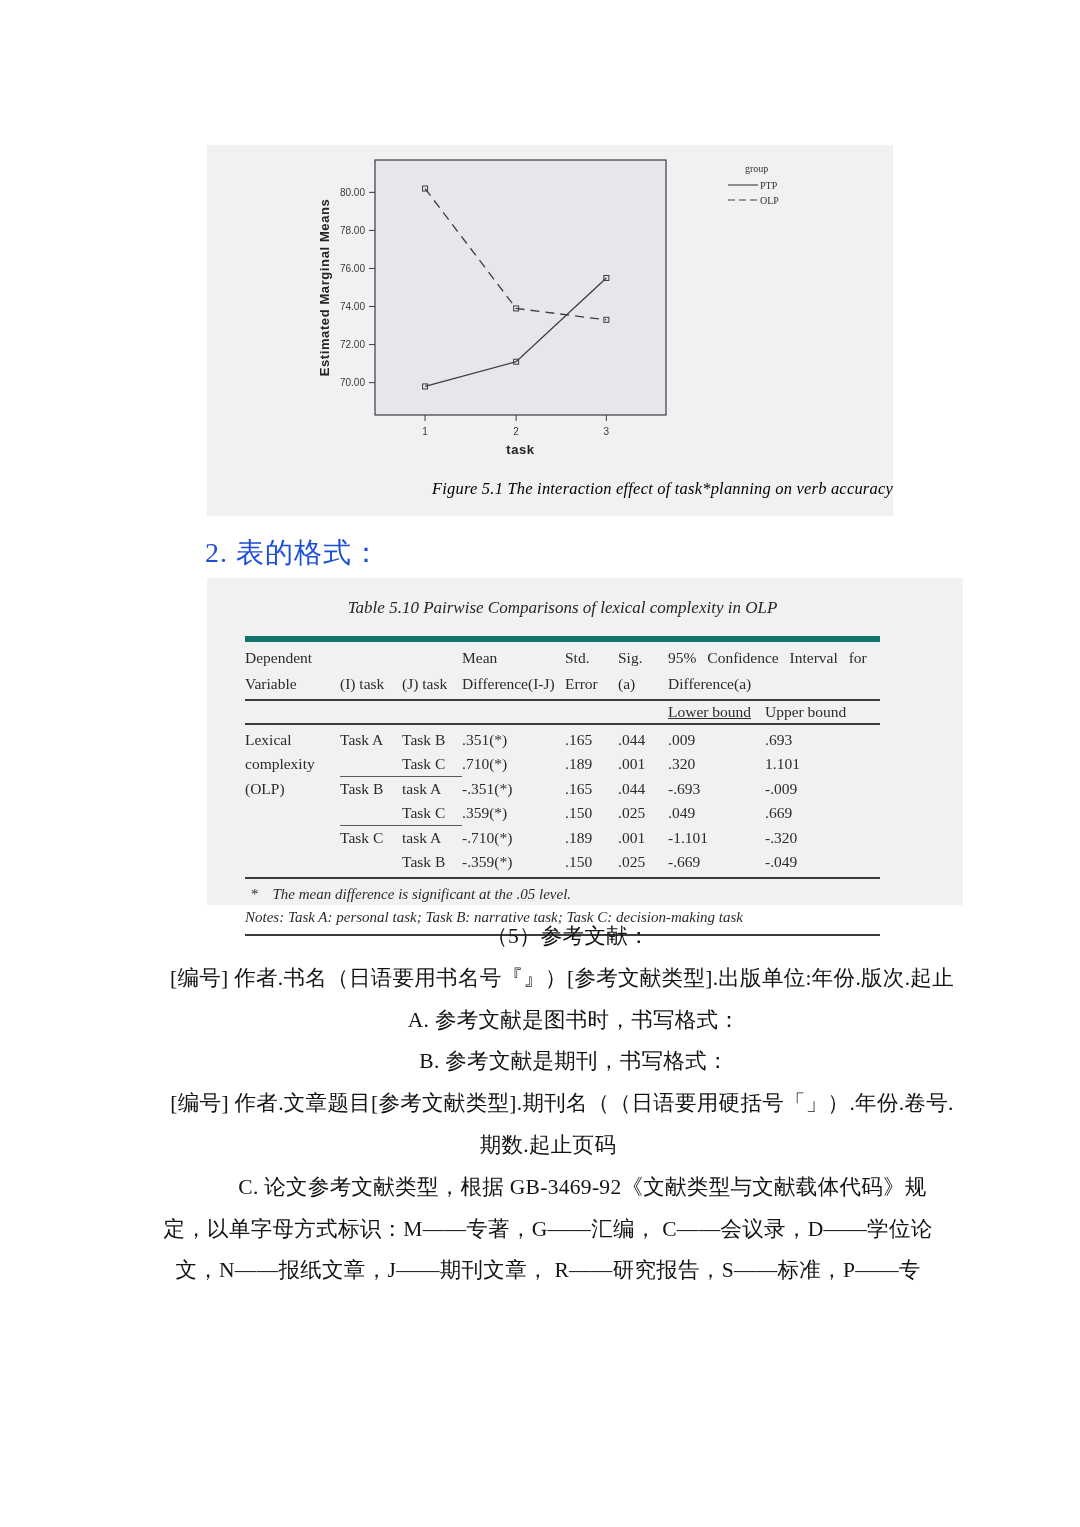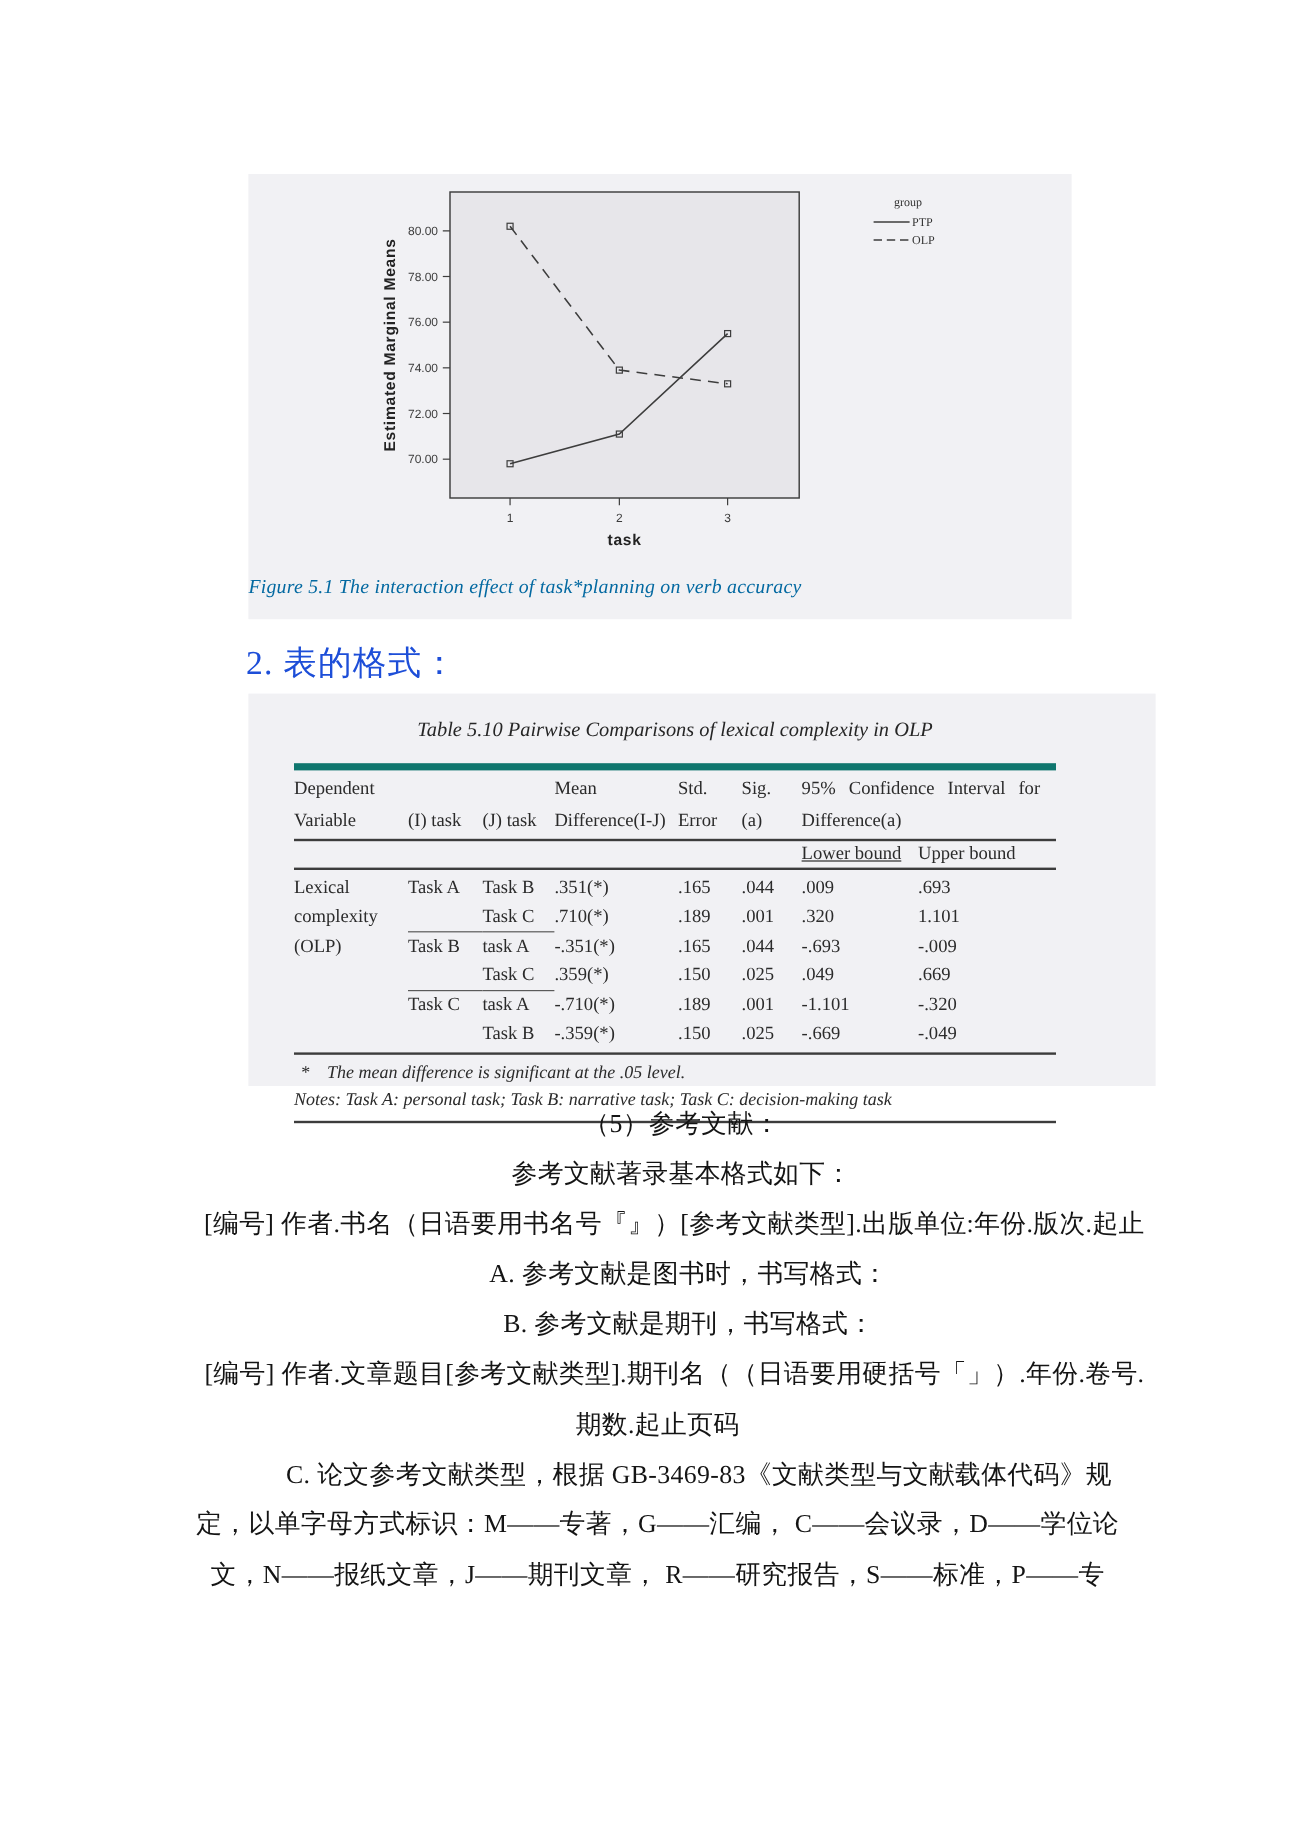--- a/index.html
+++ b/index.html
@@ -6,22 +6,22 @@
   html,body { background:#ffffff; }
   .page {
     position:relative; width:1080px; height:1527px; margin:0 auto;
     background:#ffffff; overflow:hidden;
     font-family:"Liberation Serif","DejaVu Serif",serif; color:#1c1c1c;
   }
   .scan-block { position:absolute; background:#f1f1f4; }
   .figure-block { left:207px; top:145px; width:686px; height:371px; }
   .figure-block svg { display:block; }
   .fig-caption {
-    margin-top:14px; text-align:left;
-    font-style:italic; font-size:16.5px; color:#0369a1; letter-spacing:.2px;
+    margin-top:14px; text-align:right;
+    font-style:italic; font-size:16.5px; color:#000000; letter-spacing:.2px;
   }
   .tick { font:10px "Liberation Sans","DejaVu Sans",sans-serif; fill:#3b3b3b; }
   .axis-label { font:bold 13px "Liberation Sans","DejaVu Sans",sans-serif; fill:#232323; letter-spacing:.6px; }
   .legend-text { font:10px "Liberation Serif","DejaVu Serif",serif; fill:#333; }
 
   .sec-heading {
     position:absolute; left:205px; top:534px;
     font-size:28px; font-weight:normal; color:#1d4ed8; letter-spacing:1px;
   }
 
@@ -193,24 +193,23 @@
         </div>
       <div class="footnotes">
         <div class="fn-line"><span class="fn-star">*</span><span>The mean difference is significant at the .05 level.</span></div>
         <div class="fn-line">Notes: Task A: personal task; Task B: narrative task; Task C: decision-making task</div>
       </div>
     </div>
   </section>
 
   <div class="body-text" id="body-lines">
       <div class="line i2">（5）参考文献：</div>
-      <div class="line i2">参考文献著录基本格式如下：</div>
       <div class="line i1">[编号] 作者.书名（日语要用书名号『』）[参考文献类型].出版单位:年份.版次.起止</div>
       <div class="line i3">A. 参考文献是图书时，书写格式：</div>
       <div class="line i3">B. 参考文献是期刊，书写格式：</div>
       <div class="line i1">[编号] 作者.文章题目[参考文献类型].期刊名（（日语要用硬括号「」）.年份.卷号.</div>
       <div class="line i0">期数.起止页码</div>
-      <div class="line i4">C. 论文参考文献类型，根据 GB-3469-83《文献类型与文献载体代码》规</div>
+      <div class="line i4">C. 论文参考文献类型，根据 GB-3469-92《文献类型与文献载体代码》规</div>
       <div class="line i0">定，以单字母方式标识：M——专著，G——汇编， C——会议录，D——学位论</div>
       <div class="line i0">文，N——报纸文章，J——期刊文章， R——研究报告，S——标准，P——专</div>
     </div>
 
 </div>
 
 </body></html>

